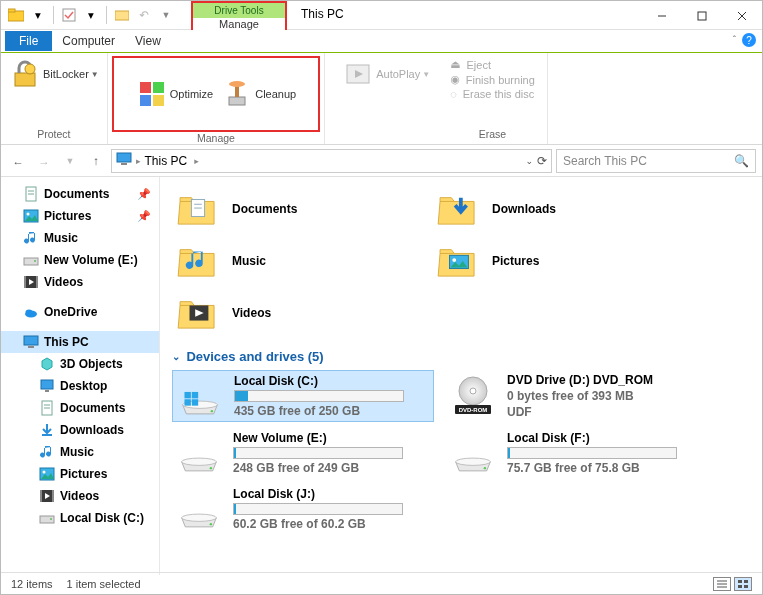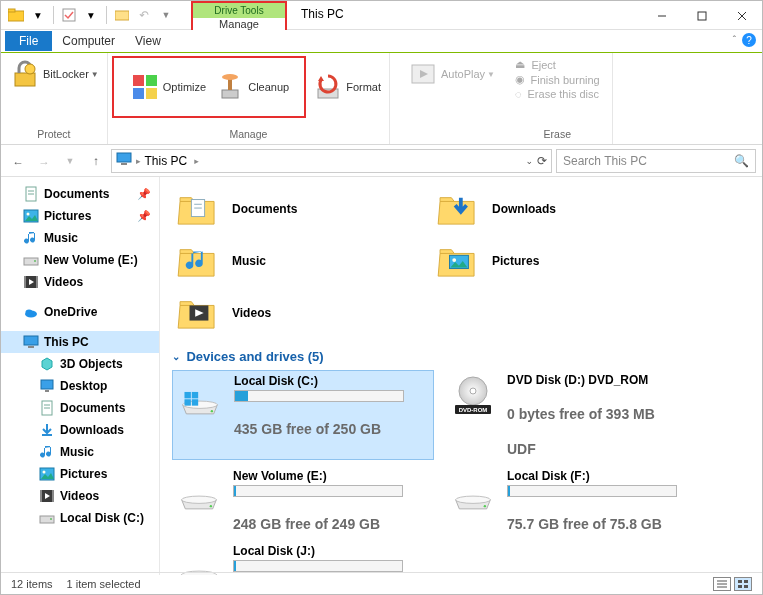--- a/index.html
+++ b/index.html
@@ -27,21 +27,21 @@
   .help-c { width:14px; height:14px; border-radius:50%; background:#1e90ff; color:#fff; font-size:10px; display:flex; align-items:center; justify-content:center; }
 
   
   .ribbon { height:93px; border-top:1px solid #7fba00; border-bottom:1px solid #d8d8d8; display:flex; position:relative; }
   .ribbon-group { display:flex; flex-direction:column; align-items:center; justify-content:space-between; padding:3px 4px 2px; border-right:1px solid #e6e6e6; }
   .ribbon-group .label { font-size:10.5px; color:#666; padding-bottom:2px; }
   .ribbon-items { display:flex; gap:2px; }
   .rbtn { display:flex; flex-direction:row; align-items:center; gap:2px; padding:2px 4px; font-size:11px; color:#333; }
   .rbtn.dis { color:#aaa;margin-left:9px; }
   .rbtn .ic { width:32px; height:32px; display:flex; align-items:center; justify-content:center; }
-  .redbox { border:2px solid #e62e2e; padding:11px; }
+  .redbox { border:2px solid #e62e2e; padding:18px; }
   .media-col { display:flex; flex-direction:column; justify-content:center; gap:2px; padding:2px 8px; font-size:11px; color:#aaa; }
   .media-col div { display:flex; align-items:center; gap:6px; }
 
   
   .navbar { height:32px; display:flex; align-items:center; gap:4px; padding:0 6px; border-bottom:1px solid #e0e0e0; }
   .nav-arrow { width:22px; height:22px; display:flex; align-items:center; justify-content:center; color:#555; }
   .nav-arrow.dis { color:#bbb; }
   .addrbar { flex:1; height:24px; border:1px solid #ccc; display:flex; align-items:center; padding:0 4px; gap:4px; font-size:12px; }
   .addrbar .crumb { display:flex; align-items:center; gap:3px; }
   .addr-right { margin-left:auto; display:flex; align-items:center; gap:4px; color:#555; }
@@ -68,21 +68,21 @@
   .section-head .chev { font-size:10px; }
 
   .drive-grid { display:flex; flex-wrap:wrap; gap:6px 12px; }
   .drive-item { width:262px; display:flex; gap:10px; padding:3px; }
   .drive-item.selected { background:#cde8ff; border:1px solid #8fc3ef; }
   .drive-ic { width:48px; height:42px; display:flex; align-items:flex-end; justify-content:center; }
   .drive-info { flex:1; display:flex; flex-direction:column; gap:2px; font-size:11.5px; }
   .drive-name { font-size:12px; }
   .drive-bar { width:170px; height:12px; border:1px solid #b5b5b5; background:#f5f5f5; position:relative; }
   .drive-bar .fill { position:absolute; left:0; top:0; bottom:0; background:#26a0da; }
-  .drive-free { color:#6a6a6a; font-size:14px;margin-top:17px; }
+  .drive-free { color:#6a6a6a; font-size:12px; }
 
   
   .statusbar { position:absolute; left:0; right:0; bottom:0; height:22px; border-top:1px solid #e0e0e0; display:flex; align-items:center; padding:0 10px; font-size:11px; color:#444; gap:14px; }
   .view-switch { margin-left:auto; display:flex; gap:3px; }
   .vs { width:18px; height:14px; border:1px solid #888; display:flex; align-items:center; justify-content:center; }
 
   
   .folder-svg { width:42px; height:34px; }
   .hdd-svg { width:42px; height:28px; }
 </style>
@@ -184,30 +184,20 @@
         <div class="rbtn" data-name="cleanup-button">
           <div class="ic" data-name="cleanup-icon">
               <svg width="28" height="28">
                 <rect x="6" y="17" width="16" height="8" fill="#ccc" stroke="#888"></rect>
                 <rect x="12" y="4" width="4" height="13" fill="#c08040"></rect>
                 <ellipse cx="14" cy="4" rx="8" ry="3" fill="#f4a460"></ellipse>
               </svg>
             </div>
           <span data-name="cleanup-label">Cleanup</span>
         </div>
-      </div>
-      <div class="rbtn" data-name="format-button">
-        <div class="ic" data-name="format-icon">
-            <svg width="28" height="28">
-              <rect x="4" y="16" width="20" height="9" fill="#ddd" stroke="#999"></rect>
-              <path d="M14 3 a8 8 0 1 1 -7 4" fill="none" stroke="#d43" stroke-width="3"></path>
-              <path d="M7 3 l-3 5 l6 0 z" fill="#d43"></path>
-            </svg>
-          </div>
-        <span data-name="format-label">Format</span>
       </div>
     </div>
     <div class="label" data-name="ribbon-group-label">Manage</div>
   </div>
 
   <div class="ribbon-group" data-name="ribbon-group-autoplay" style="border-right:none">
     <div class="ribbon-items">
       <div class="rbtn dis" data-name="autoplay-button">
         <div class="ic" data-name="autoplay-icon">
             <svg width="28" height="28">
@@ -502,21 +492,21 @@
                   <stop offset="0" stop-color="#fff"></stop>
                   <stop offset="1" stop-color="#ccc"></stop>
                 </radialGradient>
               </defs>
               <circle cx="22" cy="16" r="3" fill="#fff" stroke="#aaa"></circle>
               <rect x="4" y="30" width="36" height="9" fill="#222" rx="1"></rect>
               <text x="22" y="37" fill="#fff" font-size="6" text-anchor="middle">DVD-ROM</text>
             </svg>
           </div>
     <div class="drive-info">
-      <div class="drive-name" data-name="drive-name">DVD Disk (D:) DVD_ROM</div>
+      <div class="drive-name" data-name="drive-name">DVD Drive (D:) DVD_ROM</div>
 
       <div class="drive-free" data-name="drive-free-text">0 bytes free of 393 MB</div>
       <div class="drive-free" data-name="drive-format">UDF</div>
     </div>
   </div>
         <div class="drive-item " data-name="drive-item">
     <div class="drive-ic" data-name="drive-icon">
             <svg class="hdd-svg" viewBox="0 0 46 30">
               <path d="M4 18 L42 18 L38 28 L8 28 Z" fill="#e8e8e8" stroke="#aaa"></path>
               <ellipse cx="23" cy="18" rx="19" ry="4" fill="#f8f8f8" stroke="#bbb"></ellipse>

